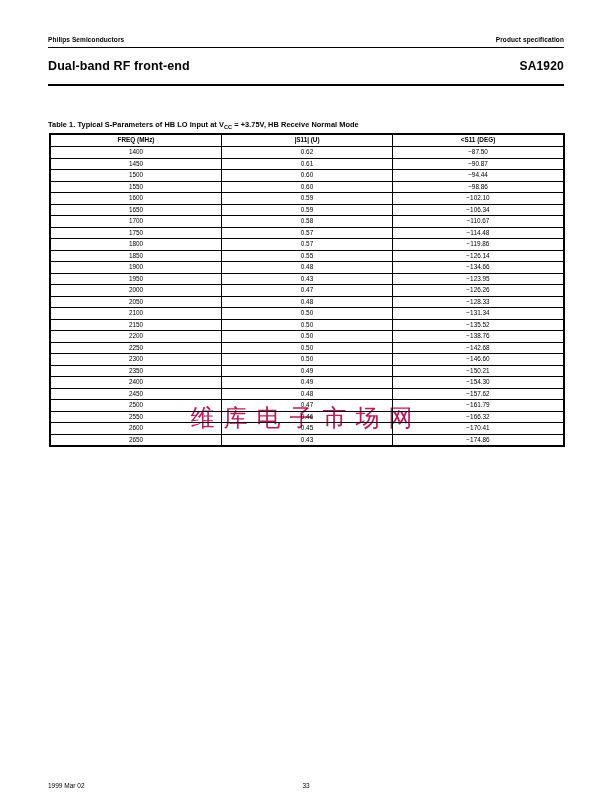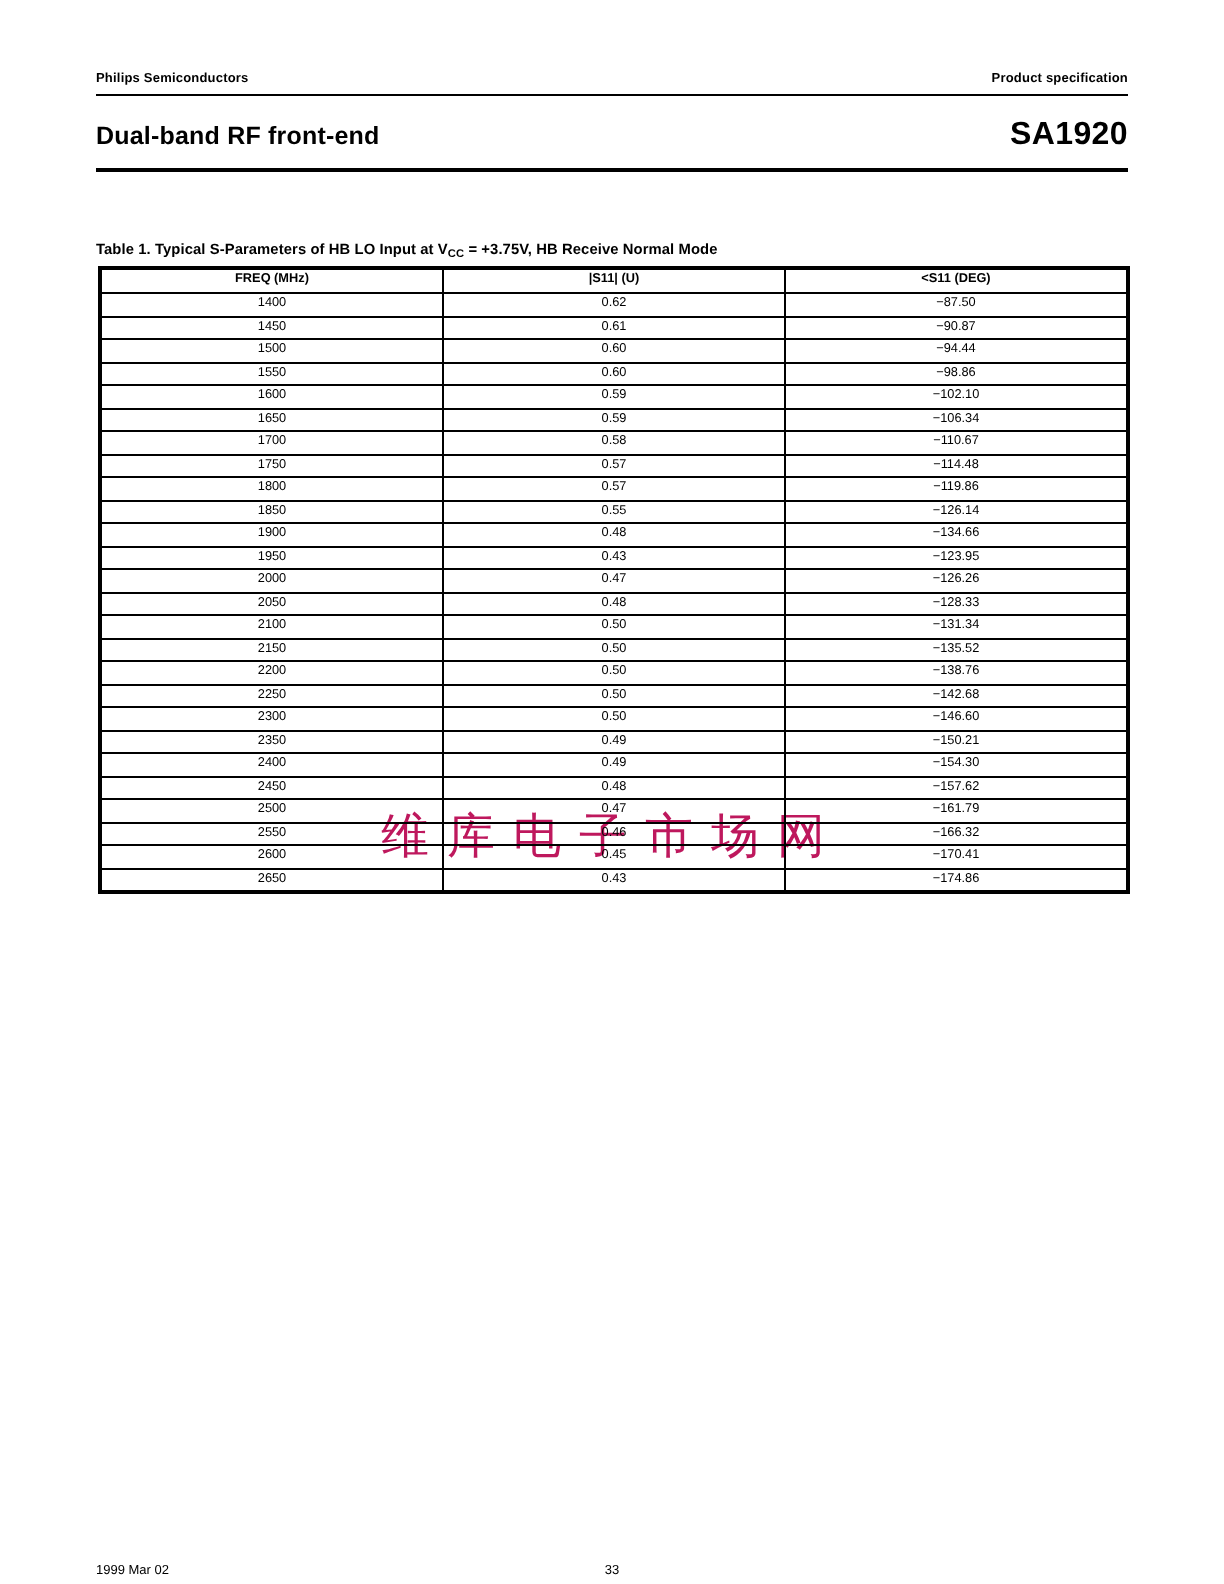--- a/index.html
+++ b/index.html
@@ -52,21 +52,21 @@
     display: flex;
     justify-content: space-between;
     align-items: baseline;
   }
   .doc-title {
     font-size: 12.5px;
     font-weight: bold;
     letter-spacing: 0.1px;
   }
   .doc-part {
-    font-size: 16px;
+    font-size: 12px;
     font-weight: bold;
     letter-spacing: 0.2px;
   }
   .title-rule {
     position: absolute;
     left: 48px;
     top: 70px;
     width: 516px;
     height: 2.2px;
     background: #000;

